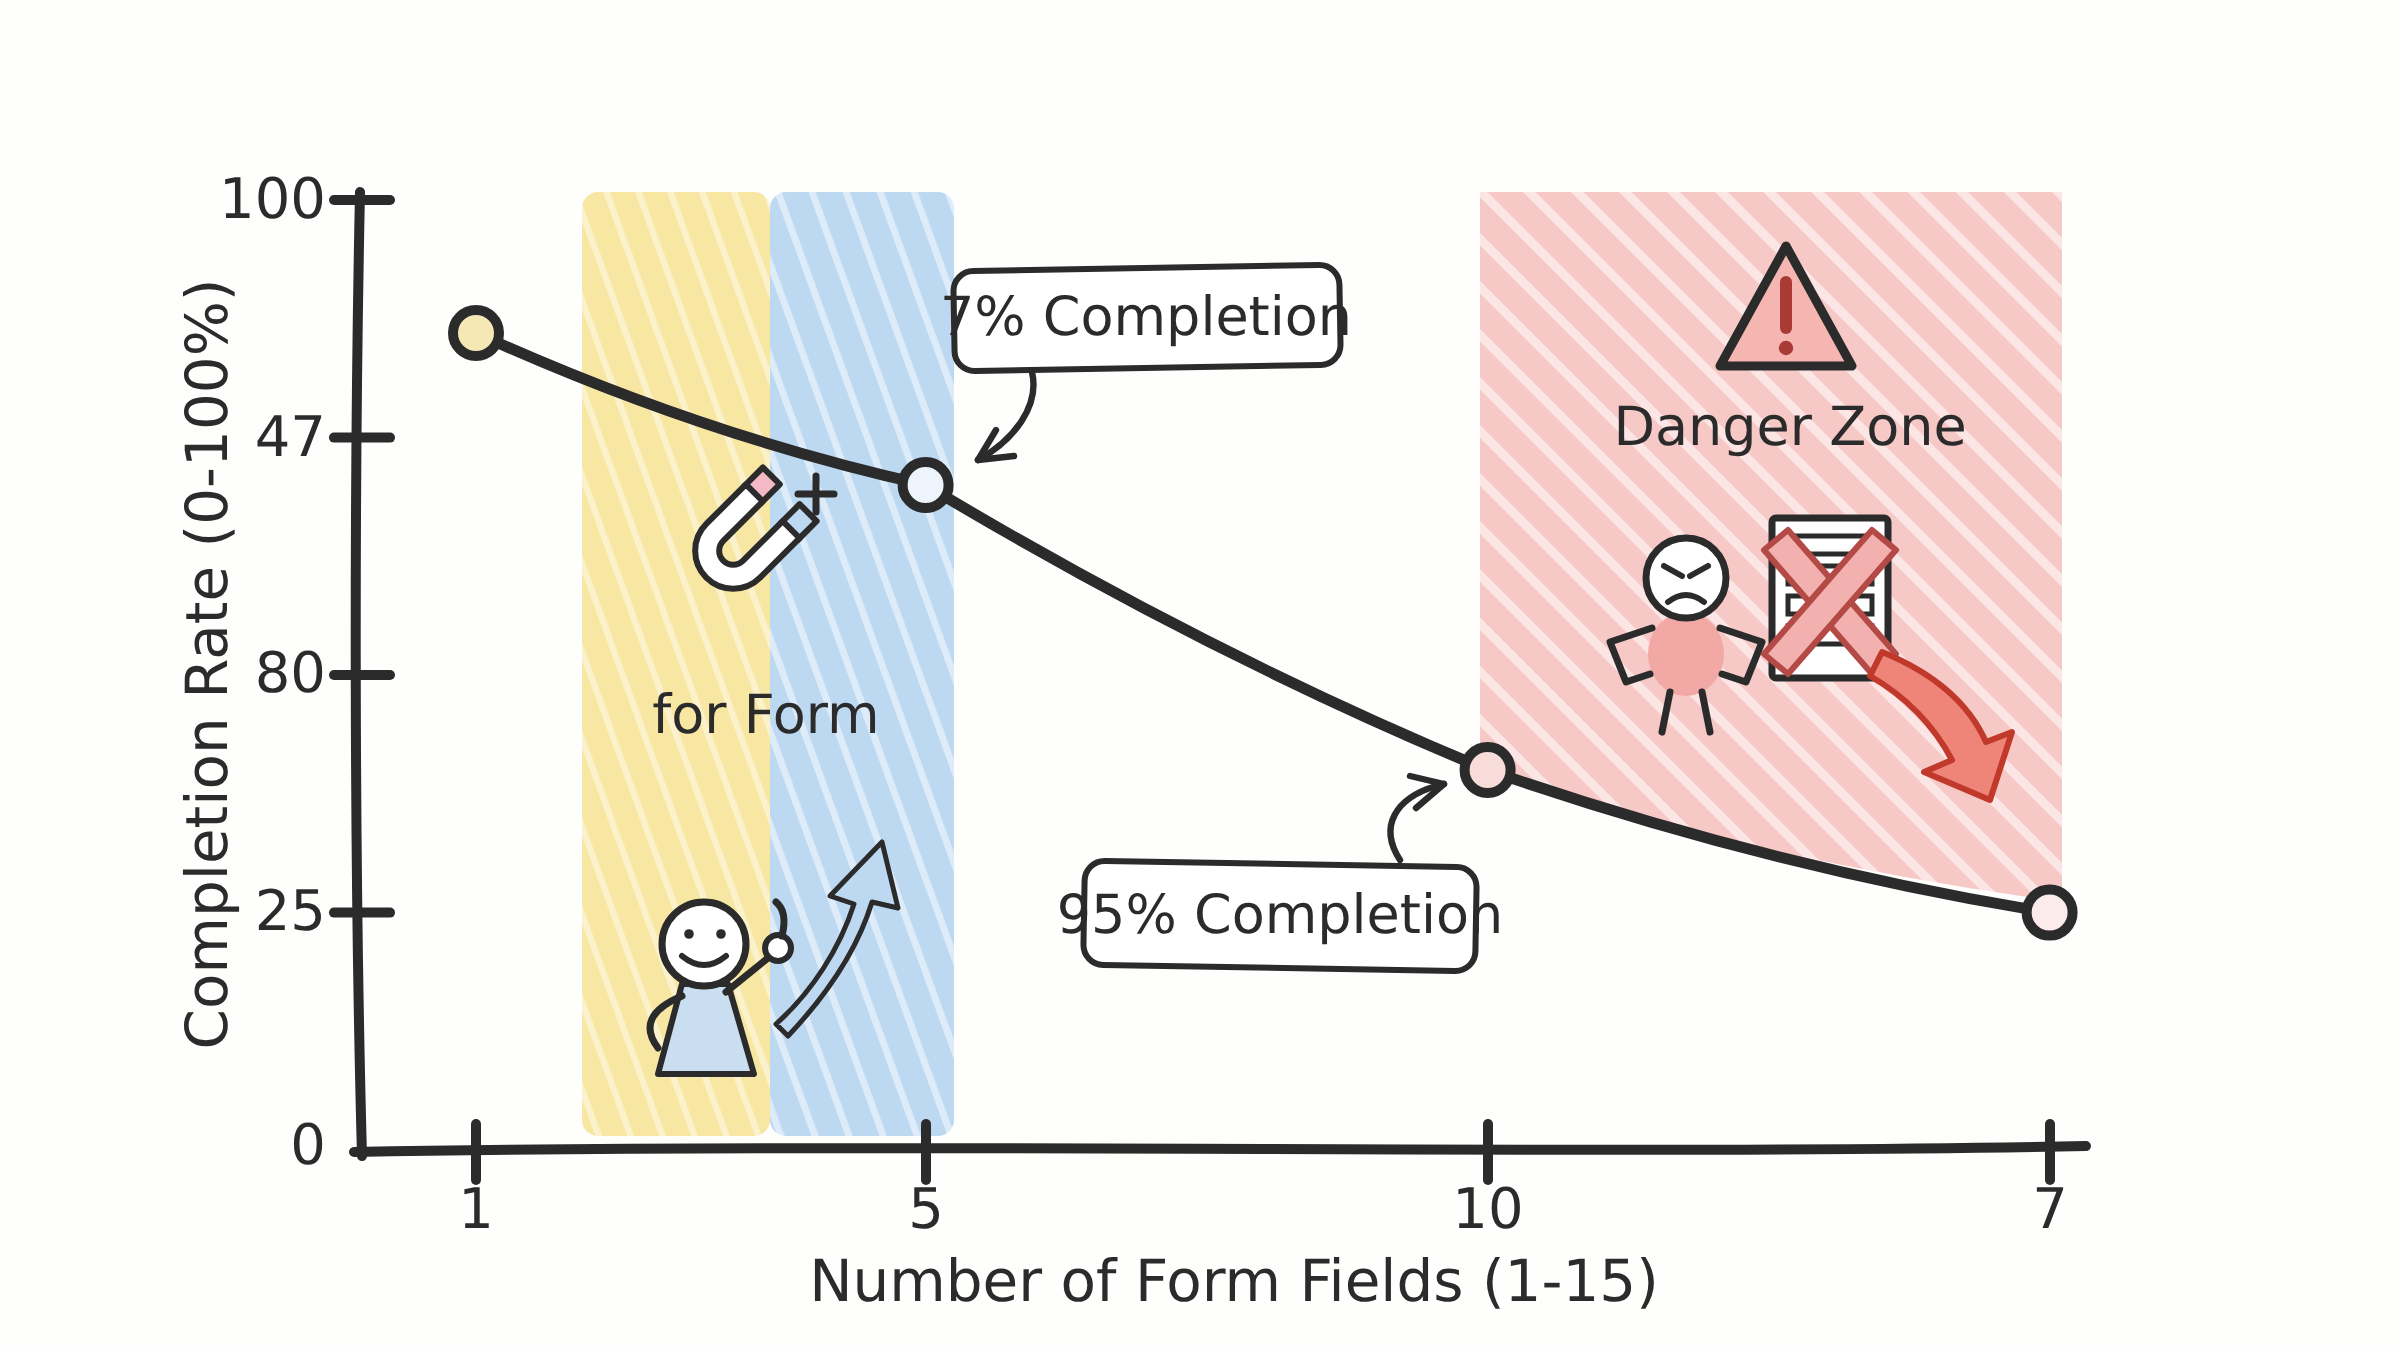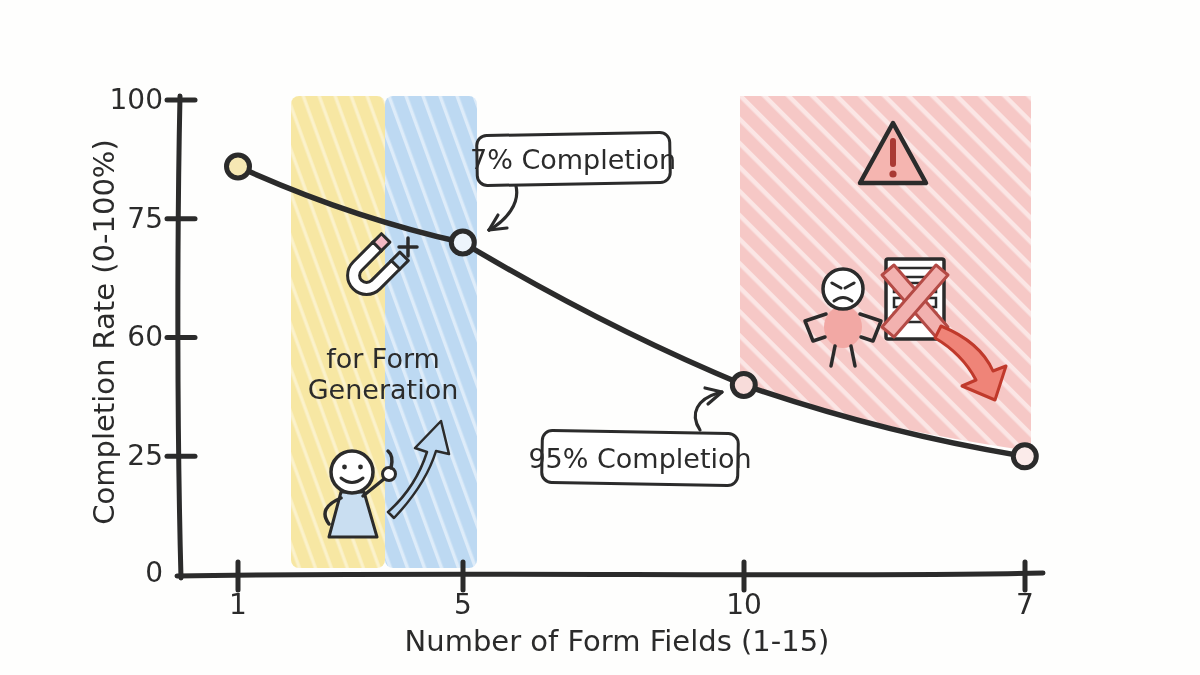--- a/index.html
+++ b/index.html
@@ -139,32 +139,32 @@
       <rect x="542" y="432" width="196" height="52" rx="10" fill="#ffffff" stroke="#2b2b2b" stroke-width="3" transform="rotate(1 640 458)"></rect>
       <g stroke="#2b2b2b" stroke-width="3.2" stroke-linecap="round" fill="none">
         <path d="M700,430 C689,413 698,399 718,393"></path>
         <path d="M722,392 L705,388"></path>
         <path d="M722,392 L708,404"></path>
       </g>
     </g>
   </svg>
 
   <div class="lbl ytick" style="top:86px">100</div>
-  <div class="lbl ytick" style="top:205px">75</div>
-  <div class="lbl ytick" style="top:323px">60</div>
+  <div class="lbl ytick" style="top:205px">47</div>
+  <div class="lbl ytick" style="top:323px">80</div>
   <div class="lbl ytick" style="top:442px">25</div>
   <div class="lbl ytick" style="top:559px">0</div>
 
   <div class="lbl xtick" style="left:208px">1</div>
   <div class="lbl xtick" style="left:433px">5</div>
   <div class="lbl xtick" style="left:714px">10</div>
   <div class="lbl xtick" style="left:995px">7</div>
 
   <div class="lbl axis-title ytitle">Completion Rate (0-100%)</div>
   <div class="lbl axis-title xtitle">Number of Form Fields (1-15)</div>
 
   <div class="lbl callout-text" style="left:573px;top:159px">7% Completion</div>
   <div class="lbl callout-text" style="left:640px;top:458px">95% Completion</div>
 
   <div class="lbl zone-line" style="left:383px;top:358px">for Form</div>
-  <div class="lbl zone-line" style="left:383px;top:389px">Generation</div>
 
+  <div class="lbl zone-line" style="left:895px;top:214px">Danger Zone</div>
 </div>
 
 </body></html>

